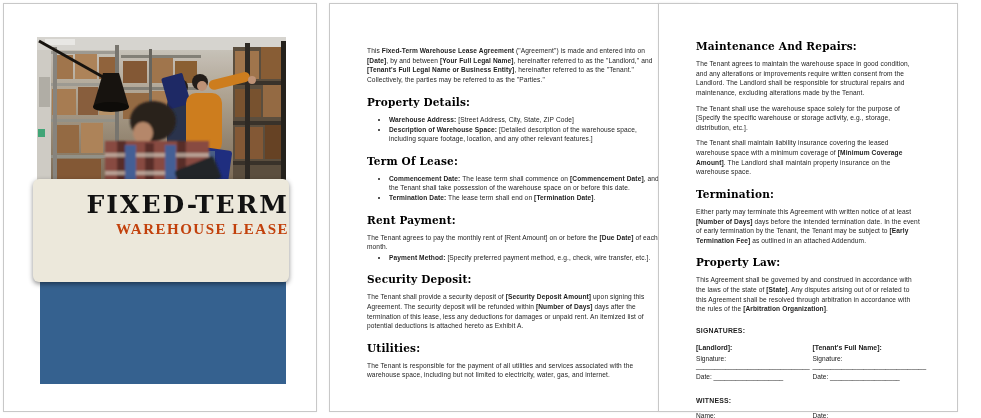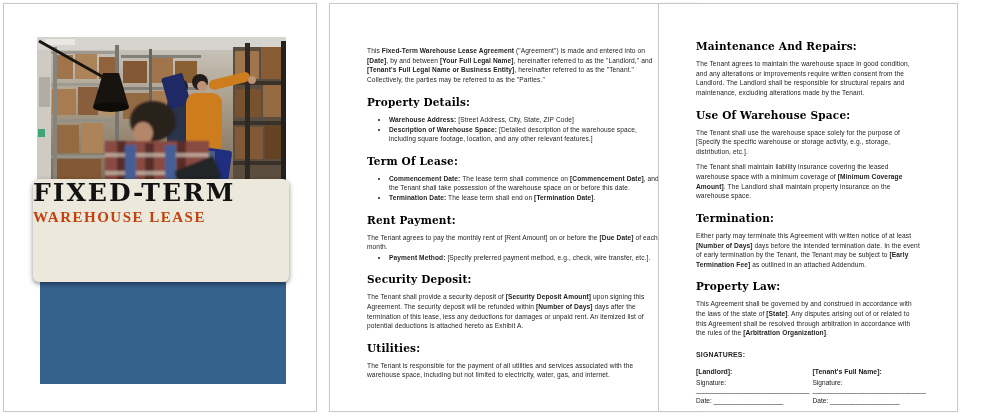--- a/index.html
+++ b/index.html
@@ -13,23 +13,23 @@
     box-shadow:0 0 2px rgba(0,0,0,0.06);
   }
   #page1{left:3px;width:314px;}
   #page2{left:329px;width:370px;}
   #page3{left:658px;width:300px;}
 
   
   .photo{position:absolute;left:33px;top:33px;width:249px;height:149px;z-index:1;}
   .title-panel{
     position:absolute;left:29px;top:175px;width:256px;height:103px;z-index:2;
-    background:#ECE8DB;border-radius:6px;text-align:left;
+    background:#ECE8DB;border-radius:6px;text-align:right;
     box-shadow:0 2px 5px rgba(0,0,0,0.45);
-    box-sizing:border-box;
+    padding-top:12px;box-sizing:border-box;
   }
   .title-1{
     font-family:"DejaVu Serif", serif;font-weight:bold;font-size:25px;line-height:28px;
     letter-spacing:2px;color:#121212;
   }
   .title-2{
     font-family:Liberation Serif, serif;font-weight:bold;font-size:15px;line-height:20px;
     letter-spacing:1.5px;color:#c2410c;
   }
   .title-3{
@@ -195,21 +195,20 @@
     <h2>Utilities:</h2>
     <p>The Tenant is responsible for the payment of all utilities and services associated with the warehouse space, including but not limited to electricity, water, gas, and internet.</p>
   </div>
 </div>
 
 <div class="page" id="page3">
   <div class="content">
     <h2>Maintenance And Repairs:</h2>
     <p>The Tenant agrees to maintain the warehouse space in good condition, and any alterations or improvements require written consent from the Landlord. The Landlord shall be responsible for structural repairs and maintenance, excluding alterations made by the Tenant.</p>
 
-    <h2>Use Of Warehouse Space:</h2>
     <p>The Tenant shall use the warehouse space solely for the purpose of [Specify the specific warehouse or storage activity, e.g., storage, distribution, etc.].</p>
     <p><span>The Tenant shall maintain liability insurance covering the leased warehouse space with a minimum coverage of </span><span class="b">[Minimum Coverage Amount]</span><span>. The Landlord shall maintain property insurance on the warehouse space.</span></p>
 
     <h2>Termination:</h2>
     <p><span>Either party may terminate this Agreement with written notice of at least </span><span class="b">[Number of Days]</span><span> days before the intended termination date. In the event of early termination by the Tenant, the Tenant may be subject to </span><span class="b">[Early Termination Fee]</span><span> as outlined in an attached Addendum.</span></p>
 
     <h2>Property Law:</h2>
     <p><span>This Agreement shall be governed by and construed in accordance with the laws of the state of </span><span class="b">[State]</span><span>. Any disputes arising out of or related to this Agreement shall be resolved through arbitration in accordance with the rules of the </span><span class="b">[Arbitration Organization]</span><span>.</span></p>
 
     <div class="sig-heading">SIGNATURES:</div>

